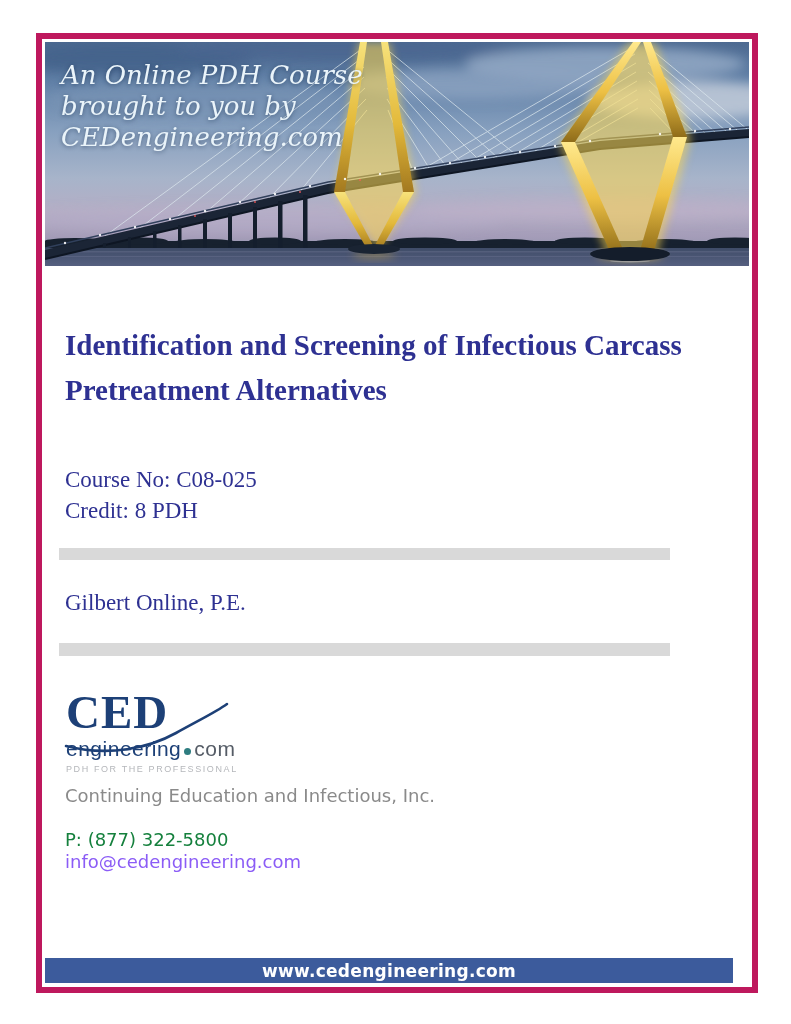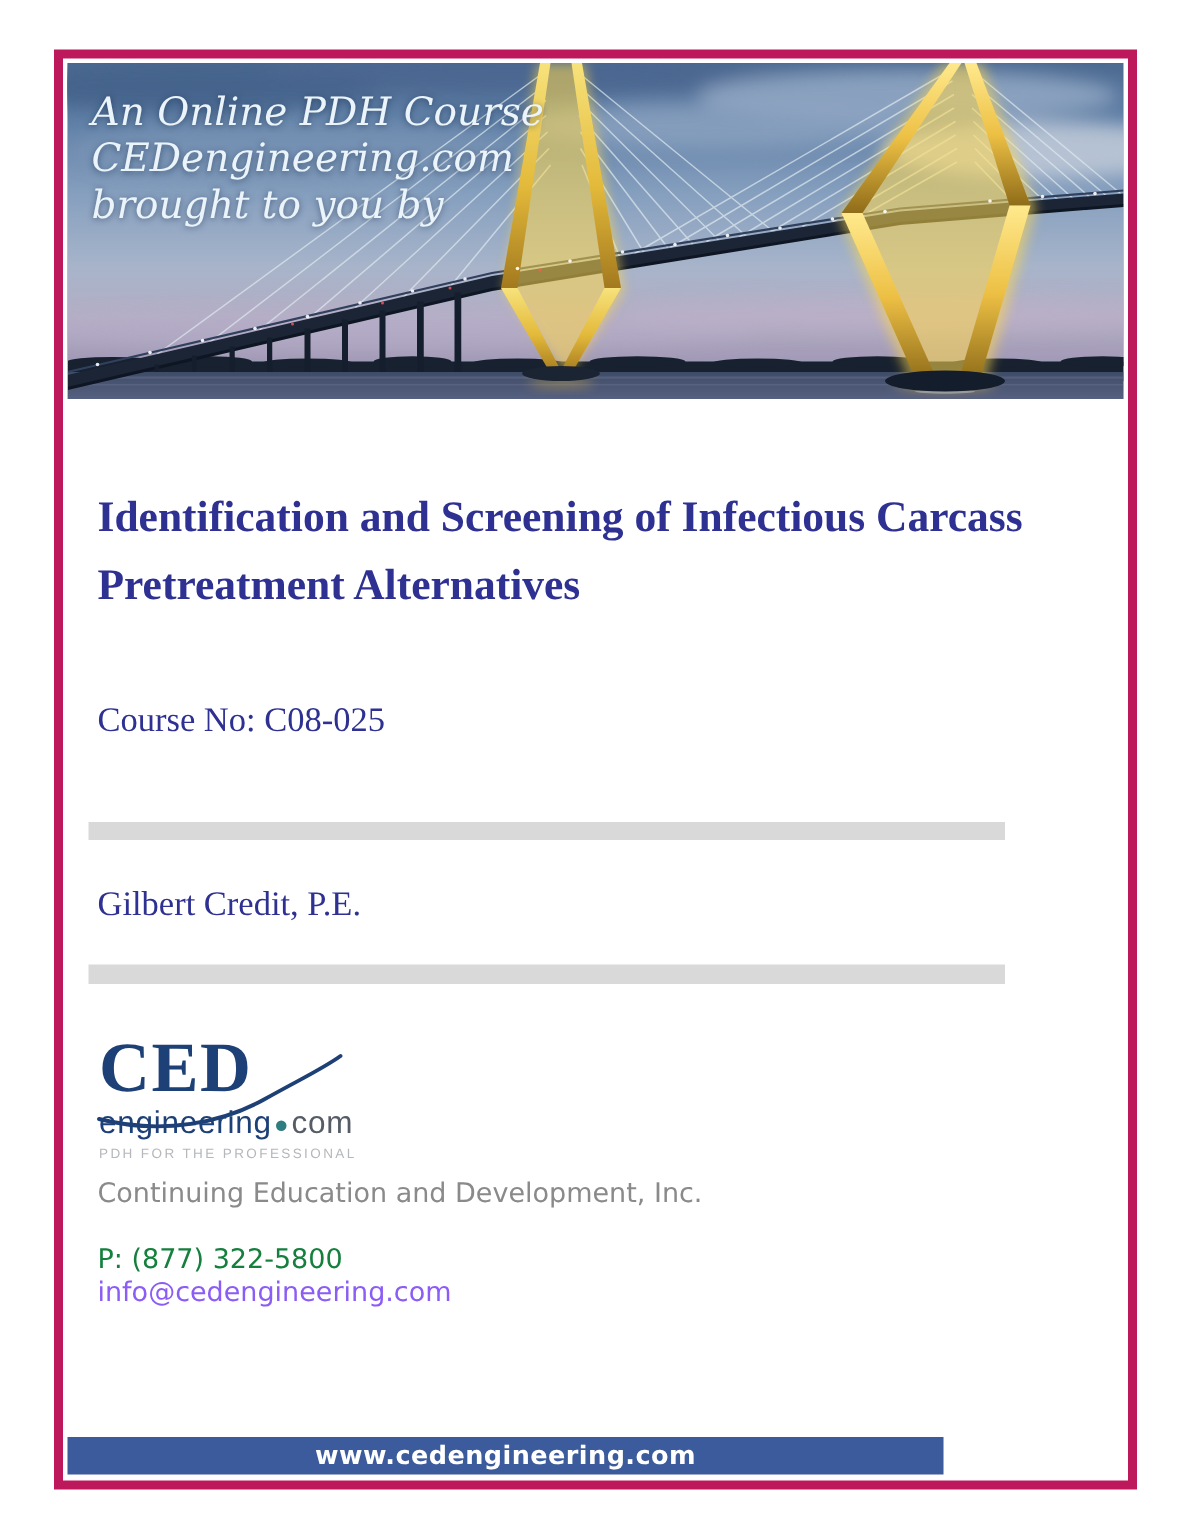--- a/index.html
+++ b/index.html
@@ -73,21 +73,21 @@
     font-family:"DejaVu Sans", sans-serif; font-size:18px; line-height:22px;
     color:#15803d;
   }
   .email {
     position:absolute; left:23px; top:812px;
     font-family:"DejaVu Sans", sans-serif; font-size:18px; line-height:22px;
     color:#8b5cf6; text-decoration:none; cursor:pointer;
   }
   
   .footer-bar {
-    position:absolute; left:3px; top:919px; width:584px; height:25px;
+    position:absolute; left:3px; top:919px; width:688px; height:25px;
     background:#3C5B9C; display:flex; align-items:center; justify-content:center;
   }
   .footer-url {
     font-family:"DejaVu Sans", sans-serif; font-weight:bold; font-size:17px;
     color:#ffffff; letter-spacing:0.3px; text-decoration:none; cursor:pointer;
   }
 </style>
 </head>
 <body>
 
@@ -258,49 +258,50 @@
         <g fill="#ff5a5a" opacity="0.8">
           <circle cx="150" cy="174" r="1"></circle>
             <circle cx="210" cy="160" r="1"></circle>
           <circle cx="255" cy="150" r="1"></circle>
             <circle cx="315" cy="138" r="1"></circle>
         </g>
       </svg>
 
       <div class="hero-caption">
         <span>An Online PDH Course</span>
+        <span>brought to you by</span>
         <span>CEDengineering.com</span>
-        <span>brought to you by</span>
       </div>
     </div>
 
     <h1 class="title">Identification and Screening of Infectious Carcass Pretreatment Alternatives</h1>
 
     <div class="course-block">
       <div>Course No: C08-025</div>
+      <div>Credit: 8 PDH</div>
     </div>
 
     <div class="bar bar-top"></div>
 
-    <div class="author">Gilbert Credit, P.E.</div>
+    <div class="author">Gilbert Online, P.E.</div>
 
     <div class="bar bar-bottom"></div>
 
     <div class="logo">
       <div class="logo-ced">CED</div>
       <svg class="logo-swoosh" width="170" height="70" viewBox="0 0 170 70">
         <path d="M2,51 C 45,62 85,53 112,38 S 152,17 163,9" fill="none" stroke="#1D4077" stroke-width="2.6" stroke-linecap="round"></path>
       </svg>
       <div class="logo-line2">
         <span>engineering</span><span class="logo-dot"></span><span class="logo-com">com</span>
       </div>
       <div class="logo-tagline">PDH FOR THE PROFESSIONAL</div>
     </div>
 
-    <div class="company">Continuing Education and Development, Inc.</div>
+    <div class="company">Continuing Education and Infectious, Inc.</div>
     <div class="phone">P: (877) 322-5800</div>
     <a class="email">info@cedengineering.com</a>
 
     <div class="footer-bar">
       <a class="footer-url">www.cedengineering.com</a>
     </div>
 
   </div>
 </div>
 

